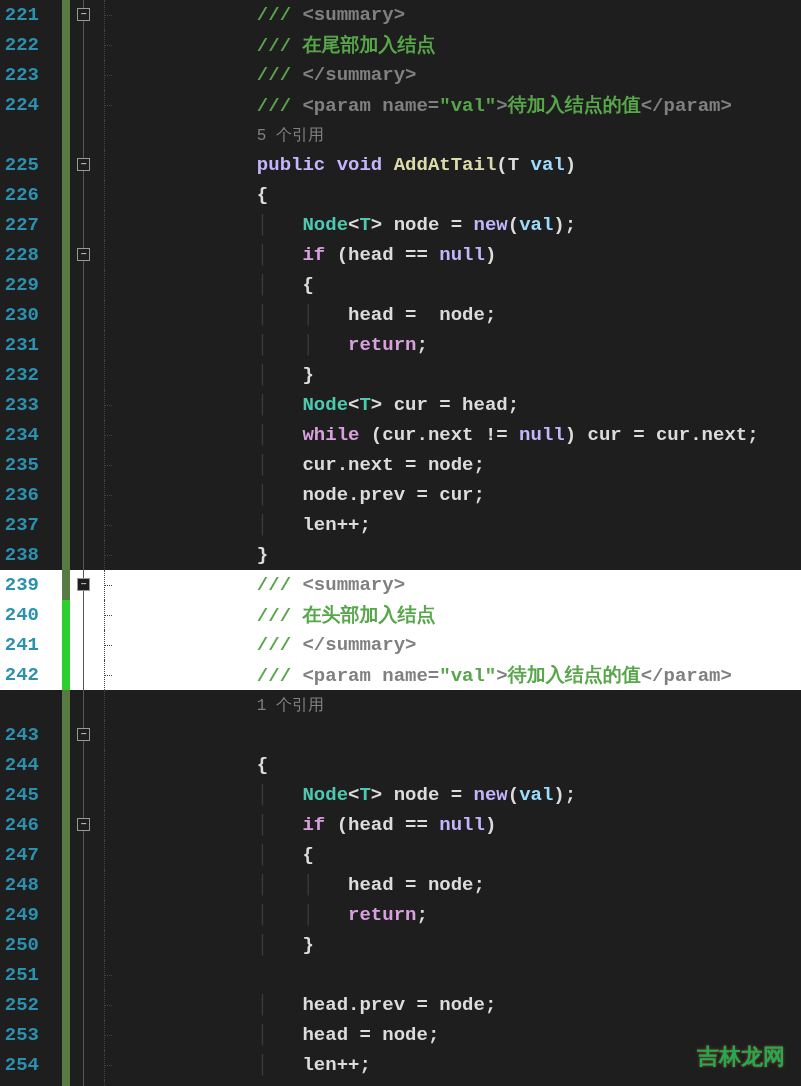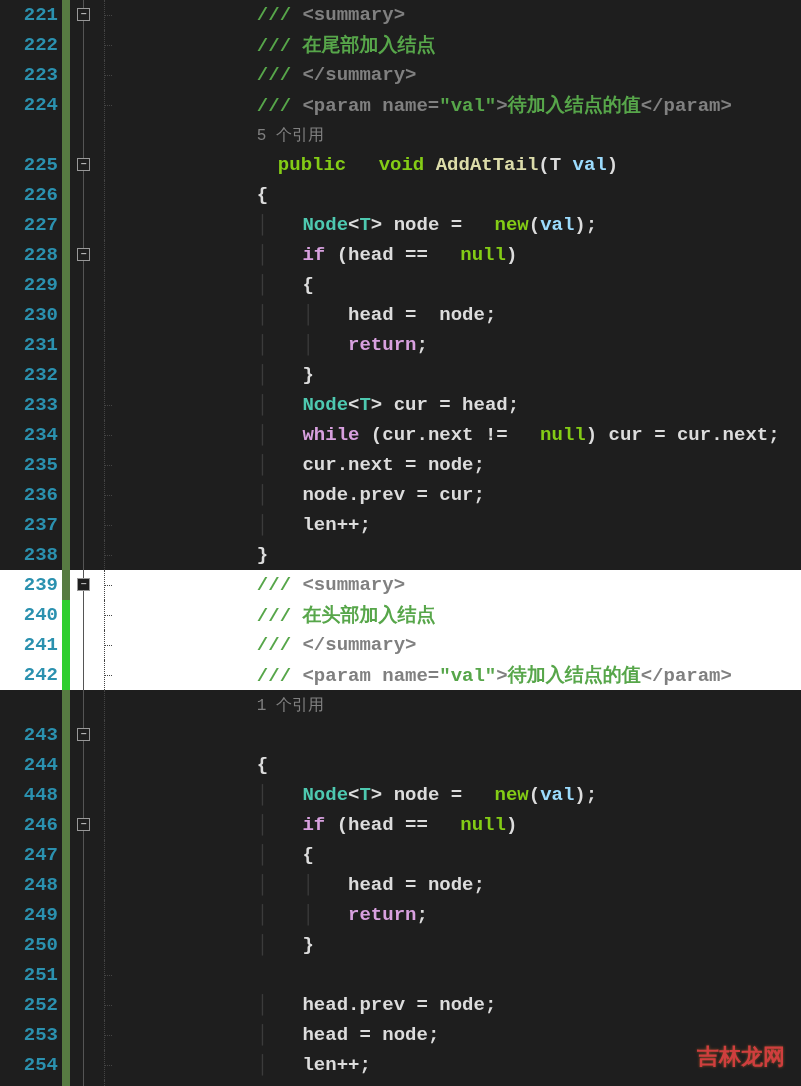--- a/index.html
+++ b/index.html
@@ -17,21 +17,21 @@
 .line {
   display: flex;
   align-items: center;
   height: 30px;
   position: relative;
 }
 .line-hl { background: #ffffff; }
 .gutter-num {
   width: 62px;
   text-align: right;
-  padding-right: 4px;
+  padding-right: 23px;
   color: #2b91af;
   font-weight: bold;
 }
 .change-bar {
   width: 8px;
   height: 100%;
 }
 .change-green { background: #577b42; }
 .change-bright-green { background: #2ece2e; }
 .fold-col {
@@ -84,34 +84,34 @@
 }
 .code {
   white-space: pre;
   color: #dcdcdc;
 }
 .indent-guide {
   color: #3b3b3b;
 }
 .c-comment { color: #57a64a; }
 .c-codelens { color: #808080; font-size: 16px; font-weight: normal; margin-top: 32px; }
-.c-keyword { color: #84cc16; margin-left: 21px; }
+.c-keyword { color: #c4b5fd; }
 .c-ctrl { color: #d8a0df; }
 .c-type { color: #4ec9b0; }
 .c-method { color: #dcdcaa; }
 .c-param { color: #9cdcfe; }
 .c-punc { color: #dcdcdc; }
 .c-local { color: #dcdcdc; }
 .c-field { color: #dcdcdc; }
 .c-str-attr { color: #808080; }
 .watermark {
   position: absolute;
   bottom: 14px;
   right: 16px;
-  color: #ef4444;
+  color: #22c55e;
   font-size: 22px;
   font-family: "Microsoft YaHei", sans-serif;
   font-weight: bold;
   text-shadow: 0 0 3px rgba(255,120,50,0.6);
   opacity: 0.85;
   margin-left: 48px;
 }
 </style>
 </head>
 <body>
@@ -415,21 +415,21 @@
       <div class="change-bar change-green"></div>
       <div class="fold-col">
         <div class="fold-line-v"></div>
       </div>
       <div class="dot-col">
         <div class="dot-line-v"></div>
       </div>
       <div class="code"><span class="indent-guide">            </span><span class="c-punc">{</span></div>
     </div>
     <div class="line">
-      <div class="gutter-num">448</div>
+      <div class="gutter-num">245</div>
       <div class="change-bar change-green"></div>
       <div class="fold-col">
         <div class="fold-line-v"></div>
       </div>
       <div class="dot-col">
         <div class="dot-line-v"></div>
       </div>
       <div class="code"><span class="indent-guide">            </span><span class="indent-guide">│   </span><span class="c-type">Node</span><span class="c-punc">&lt;</span><span class="c-type">T</span><span class="c-punc">&gt; </span><span class="c-local">node</span><span class="c-punc"> = </span><span class="c-keyword">new</span><span class="c-punc">(</span><span class="c-param">val</span><span class="c-punc">);</span></div>
     </div>
     <div class="line">

